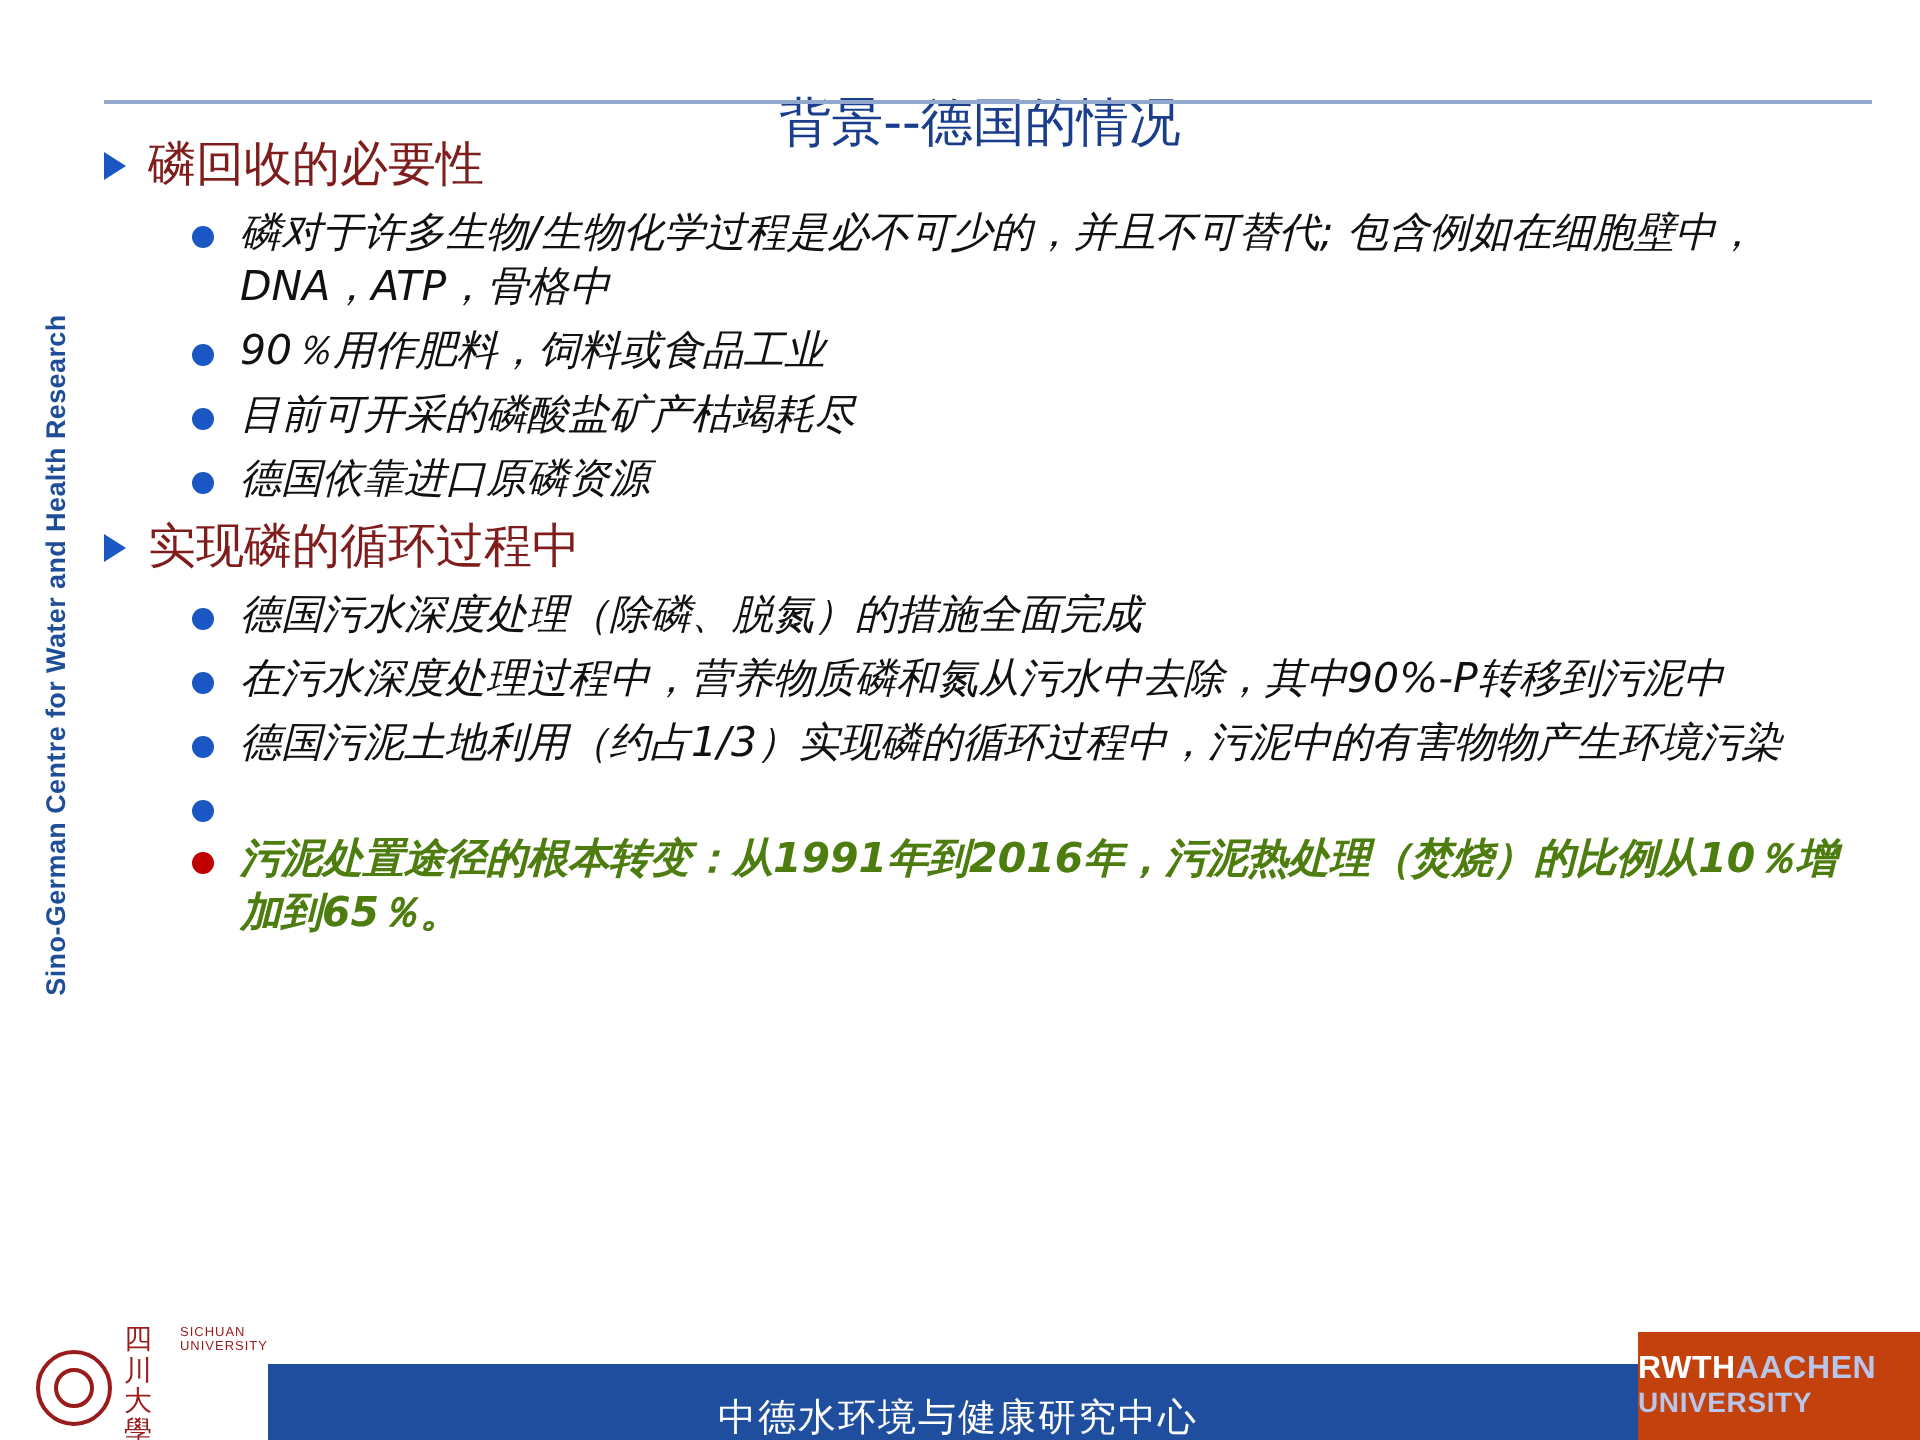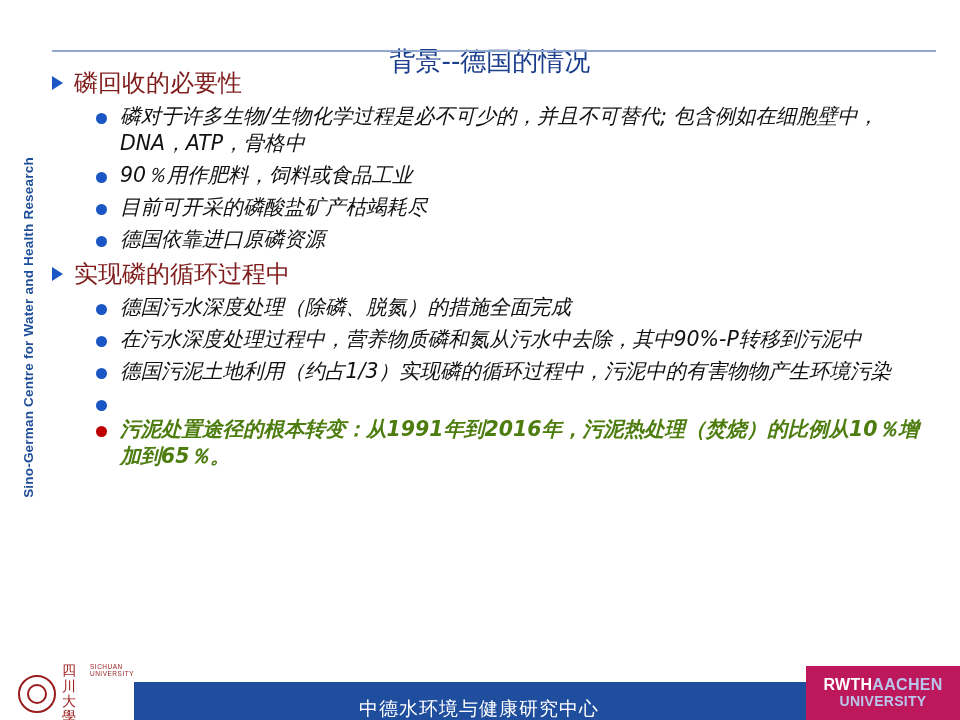--- a/index.html
+++ b/index.html
@@ -197,26 +197,26 @@
   }
   .scu-en {
     font-size: 6.5px;
     color: #9a1b1b;
     letter-spacing: 0.5px;
   }
   .footer-right {
     position: absolute;
     right: 0;
     top: 0;
-    width: 154px;
+    width: 141px;
     height: 54px;
-    background: #be185d;
+    background: #c2410c;
     display: flex;
     flex-direction: column;
-    align-items: center;
+    align-items: flex-start;
     justify-content: center;
     line-height: 1.05;
   }
   .rwth-line1 {
     color: #ffffff;
     font-size: 16px;
     font-weight: bold;
     letter-spacing: 0.3px;
   }
   .rwth-line1 .light {

